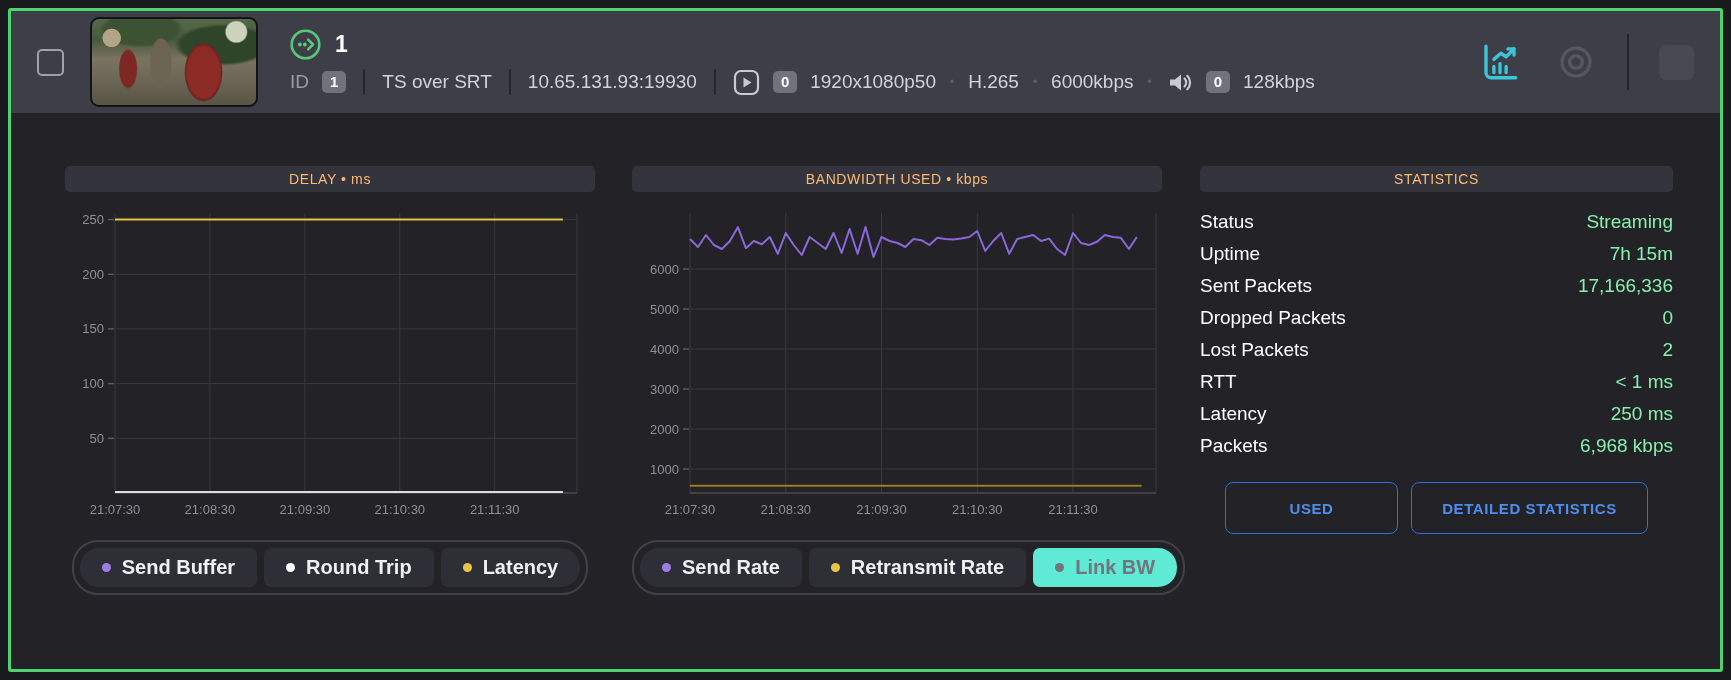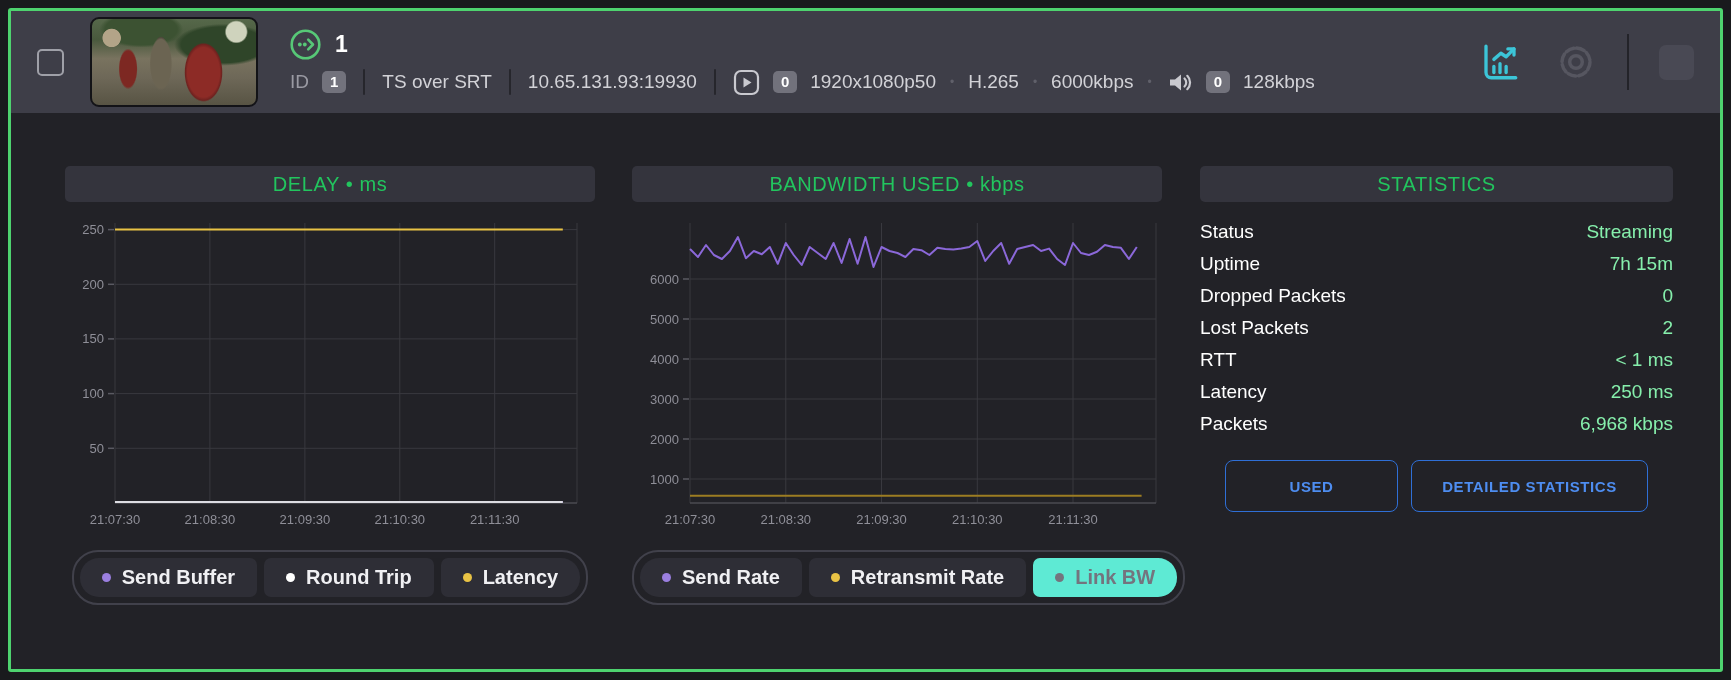--- a/index.html
+++ b/index.html
@@ -53,22 +53,22 @@
   .hdr-right { margin-left:auto; display:flex; align-items:center; }
   .icon-btn { background:none; border:none; cursor:pointer; display:flex; align-items:center; padding:0; }
   .icon-btn + .icon-btn { margin-left:34px; }
   .hdr-div { width:2px; height:56px; background:#232329; margin:0 30px; }
   .stop-btn {
     width:35px; height:35px; border-radius:7px; background:#494954; border:none; cursor:pointer;
   }
   
   .panel { position:absolute; top:155px; }
   .panel-title {
-    height:36px; background:#34343d; border-radius:5px;
-    color:#22c55e; font-size:20px; letter-spacing:0.6px;
+    height:26px; background:#34343d; border-radius:5px;
+    color:#fdba74; font-size:14px; letter-spacing:0.6px;
     display:flex; align-items:center; justify-content:center;
   }
   #panel-delay     { left:54px;   width:530px; }
   #panel-bandwidth { left:621px;  width:530px; }
   #panel-stats     { left:1189px; width:473px; }
   .chart-svg { display:block; margin-top:6px; }
   .grid  { stroke:#39393f; stroke-width:1; }
   .axis  { stroke:#4b4b52; stroke-width:1.5; }
   .tickm { stroke:#5a5a62; stroke-width:1.5; }
   .ylab, .xlab { fill:#8f8f98; font-size:13px; font-family:"Liberation Sans",sans-serif; }
@@ -279,20 +279,24 @@
     <div class="stats-rows" id="stats-rows">
         <div class="stat-row">
           <span class="stat-label">Status</span>
           <span class="stat-value">Streaming</span>
         </div>
         <div class="stat-row">
           <span class="stat-label">Uptime</span>
           <span class="stat-value">7h 15m</span>
         </div>
         <div class="stat-row">
+          <span class="stat-label">Sent Packets</span>
+          <span class="stat-value">17,166,336</span>
+        </div>
+        <div class="stat-row">
           <span class="stat-label">Dropped Packets</span>
           <span class="stat-value">0</span>
         </div>
         <div class="stat-row">
           <span class="stat-label">Lost Packets</span>
           <span class="stat-value">2</span>
         </div>
         <div class="stat-row">
           <span class="stat-label">RTT</span>
           <span class="stat-value">&lt; 1 ms</span>

